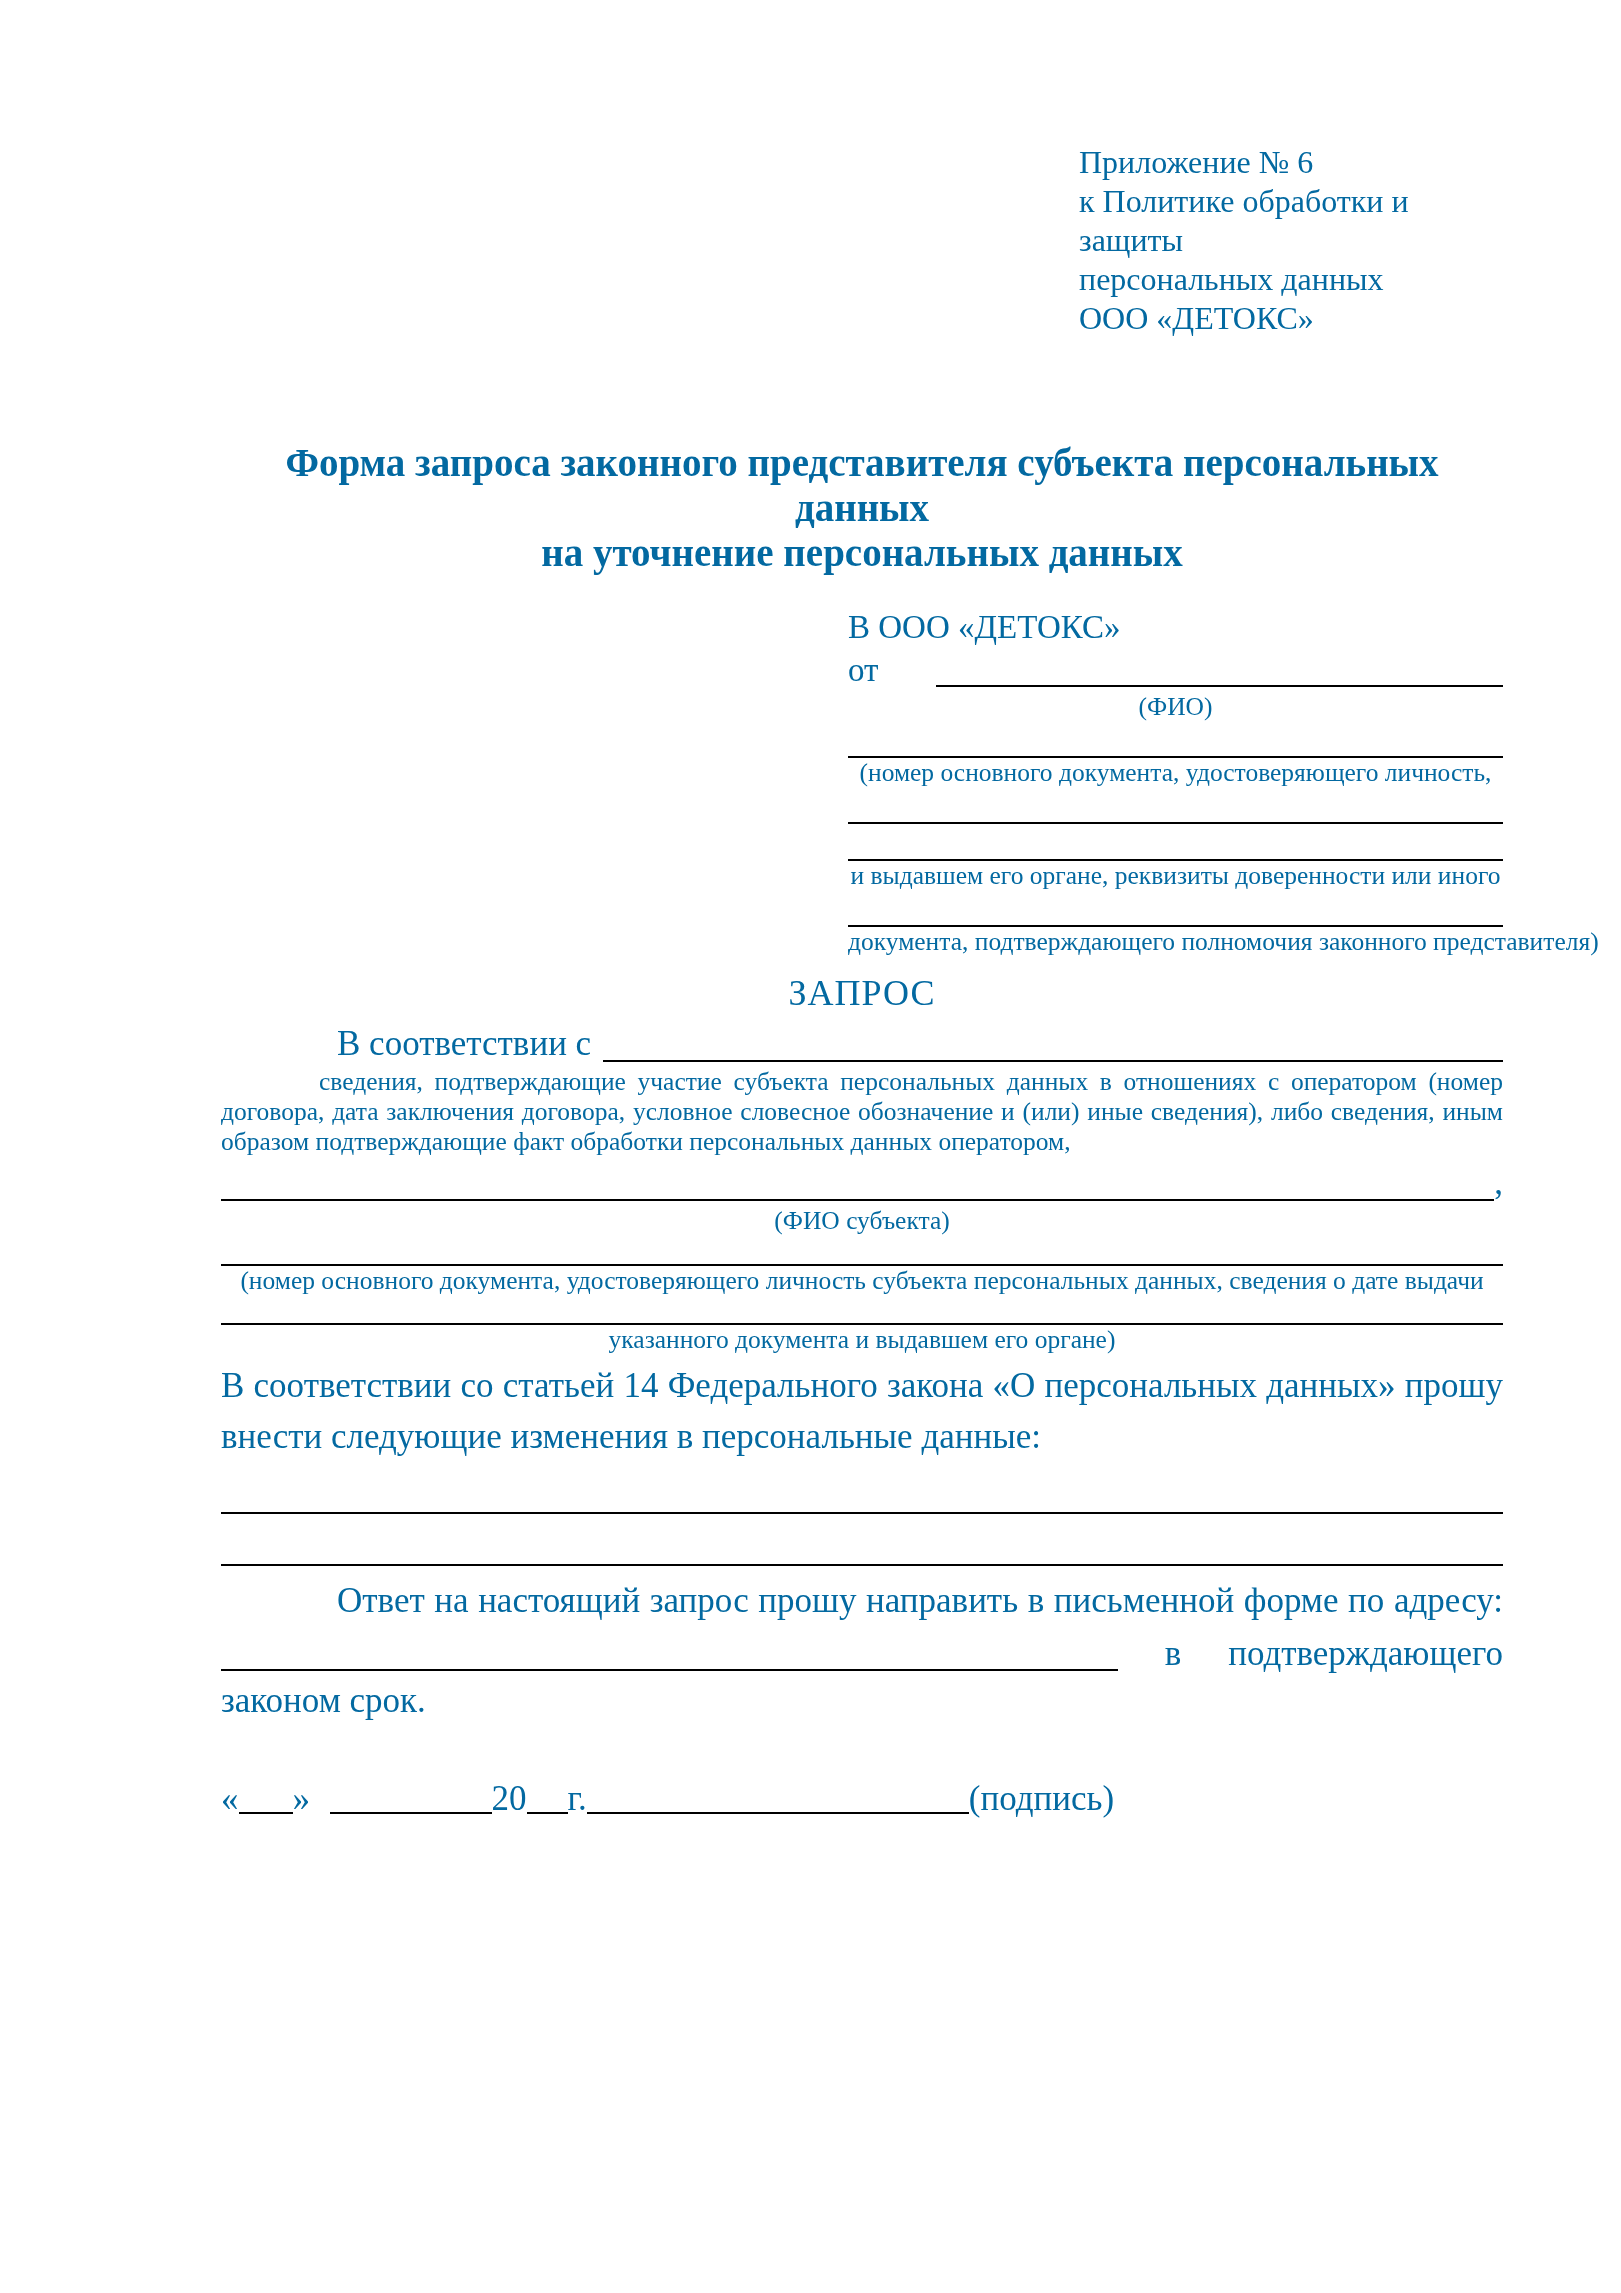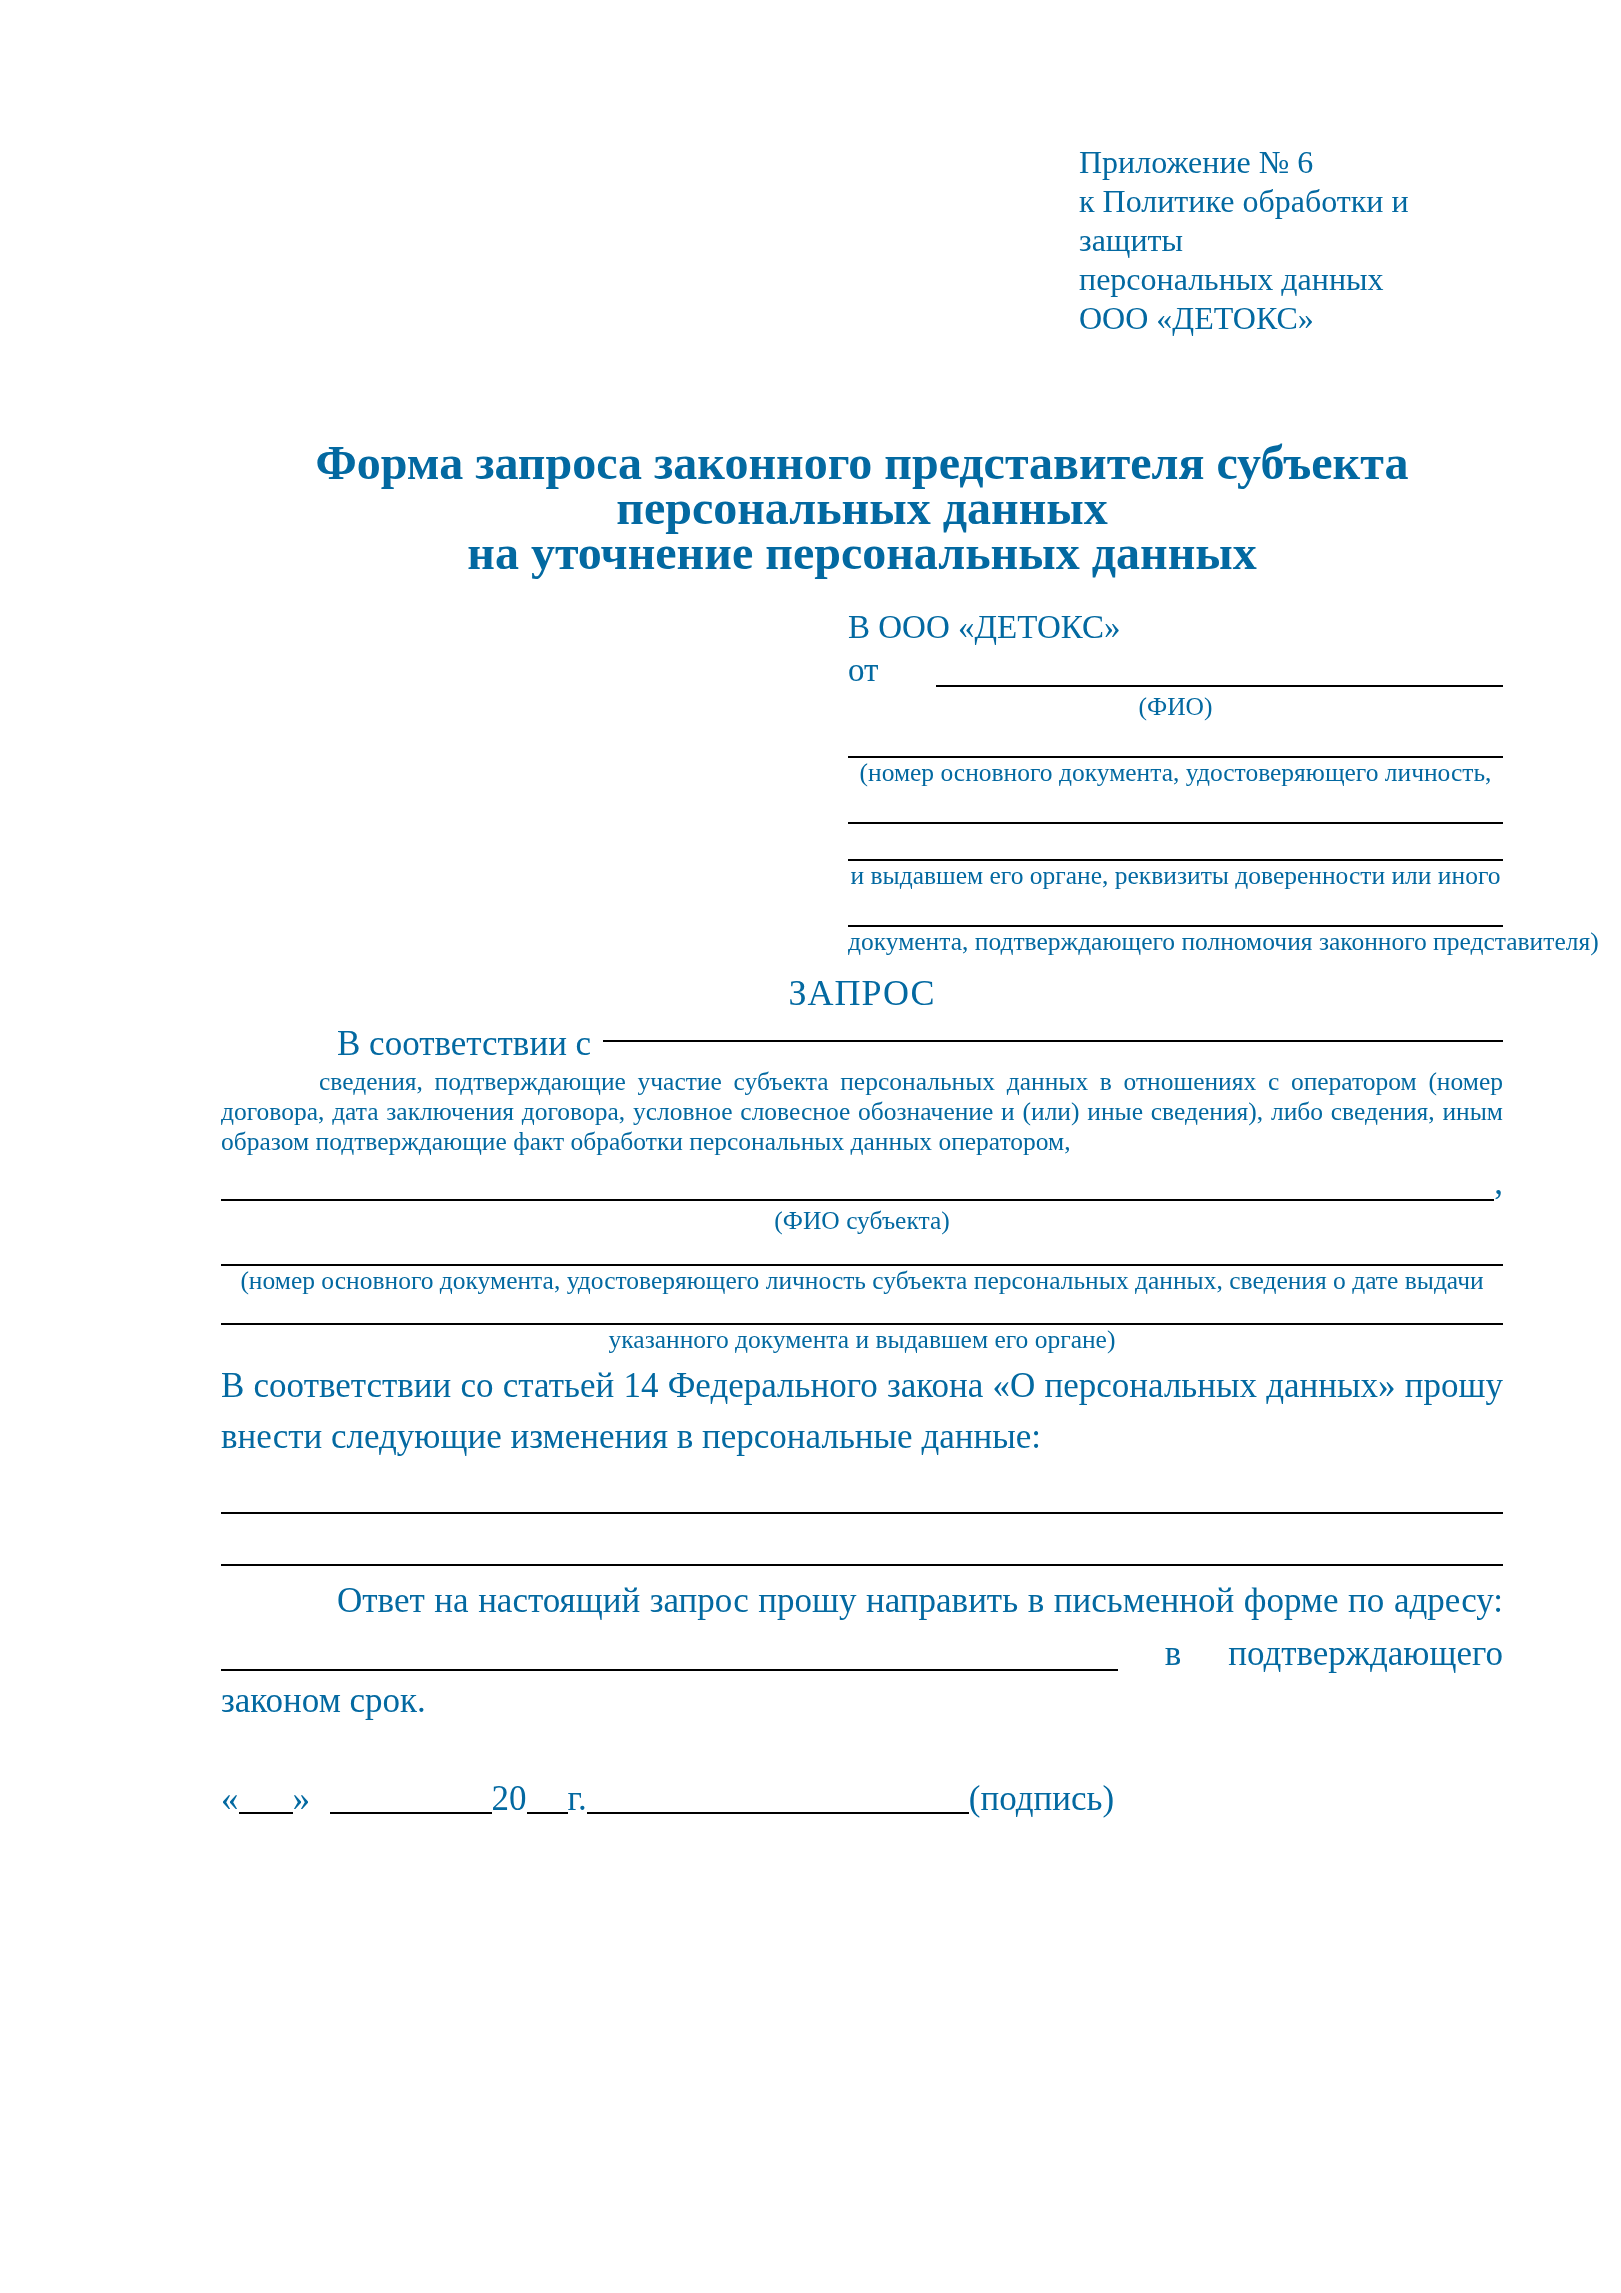--- a/index.html
+++ b/index.html
@@ -27,21 +27,21 @@
   .appendix {
     margin: 143px 0 0 858px;
     font-size: 32px;
     line-height: 39px;
     text-align: left;
   }
 
   
   .doc-title {
     margin-top: 102px;
-    font-size: 48px;
+    font-size: 39px;
     font-weight: 700;
     line-height: 45px;
     text-align: center;
   }
 
   
   .addressee {
     margin-top: 31px;
     margin-left: 627px;
     width: 655px;
@@ -75,21 +75,20 @@
     letter-spacing: 1px;
     text-align: center;
   }
 
   
   .accordance {
     display: flex;
     font-size: 35px;
     line-height: 47px;
     margin-top: 3.9px;
-    align-items: center;
   }
   .indent { flex: none; width: 116px; }
   .accordance .acc-lbl { flex: none; padding-right: 11.8px; }
 
   .footnote {
     font-size: 25.5px;
     line-height: 30px;
     text-align: justify;
     text-indent: 98px;
   }

